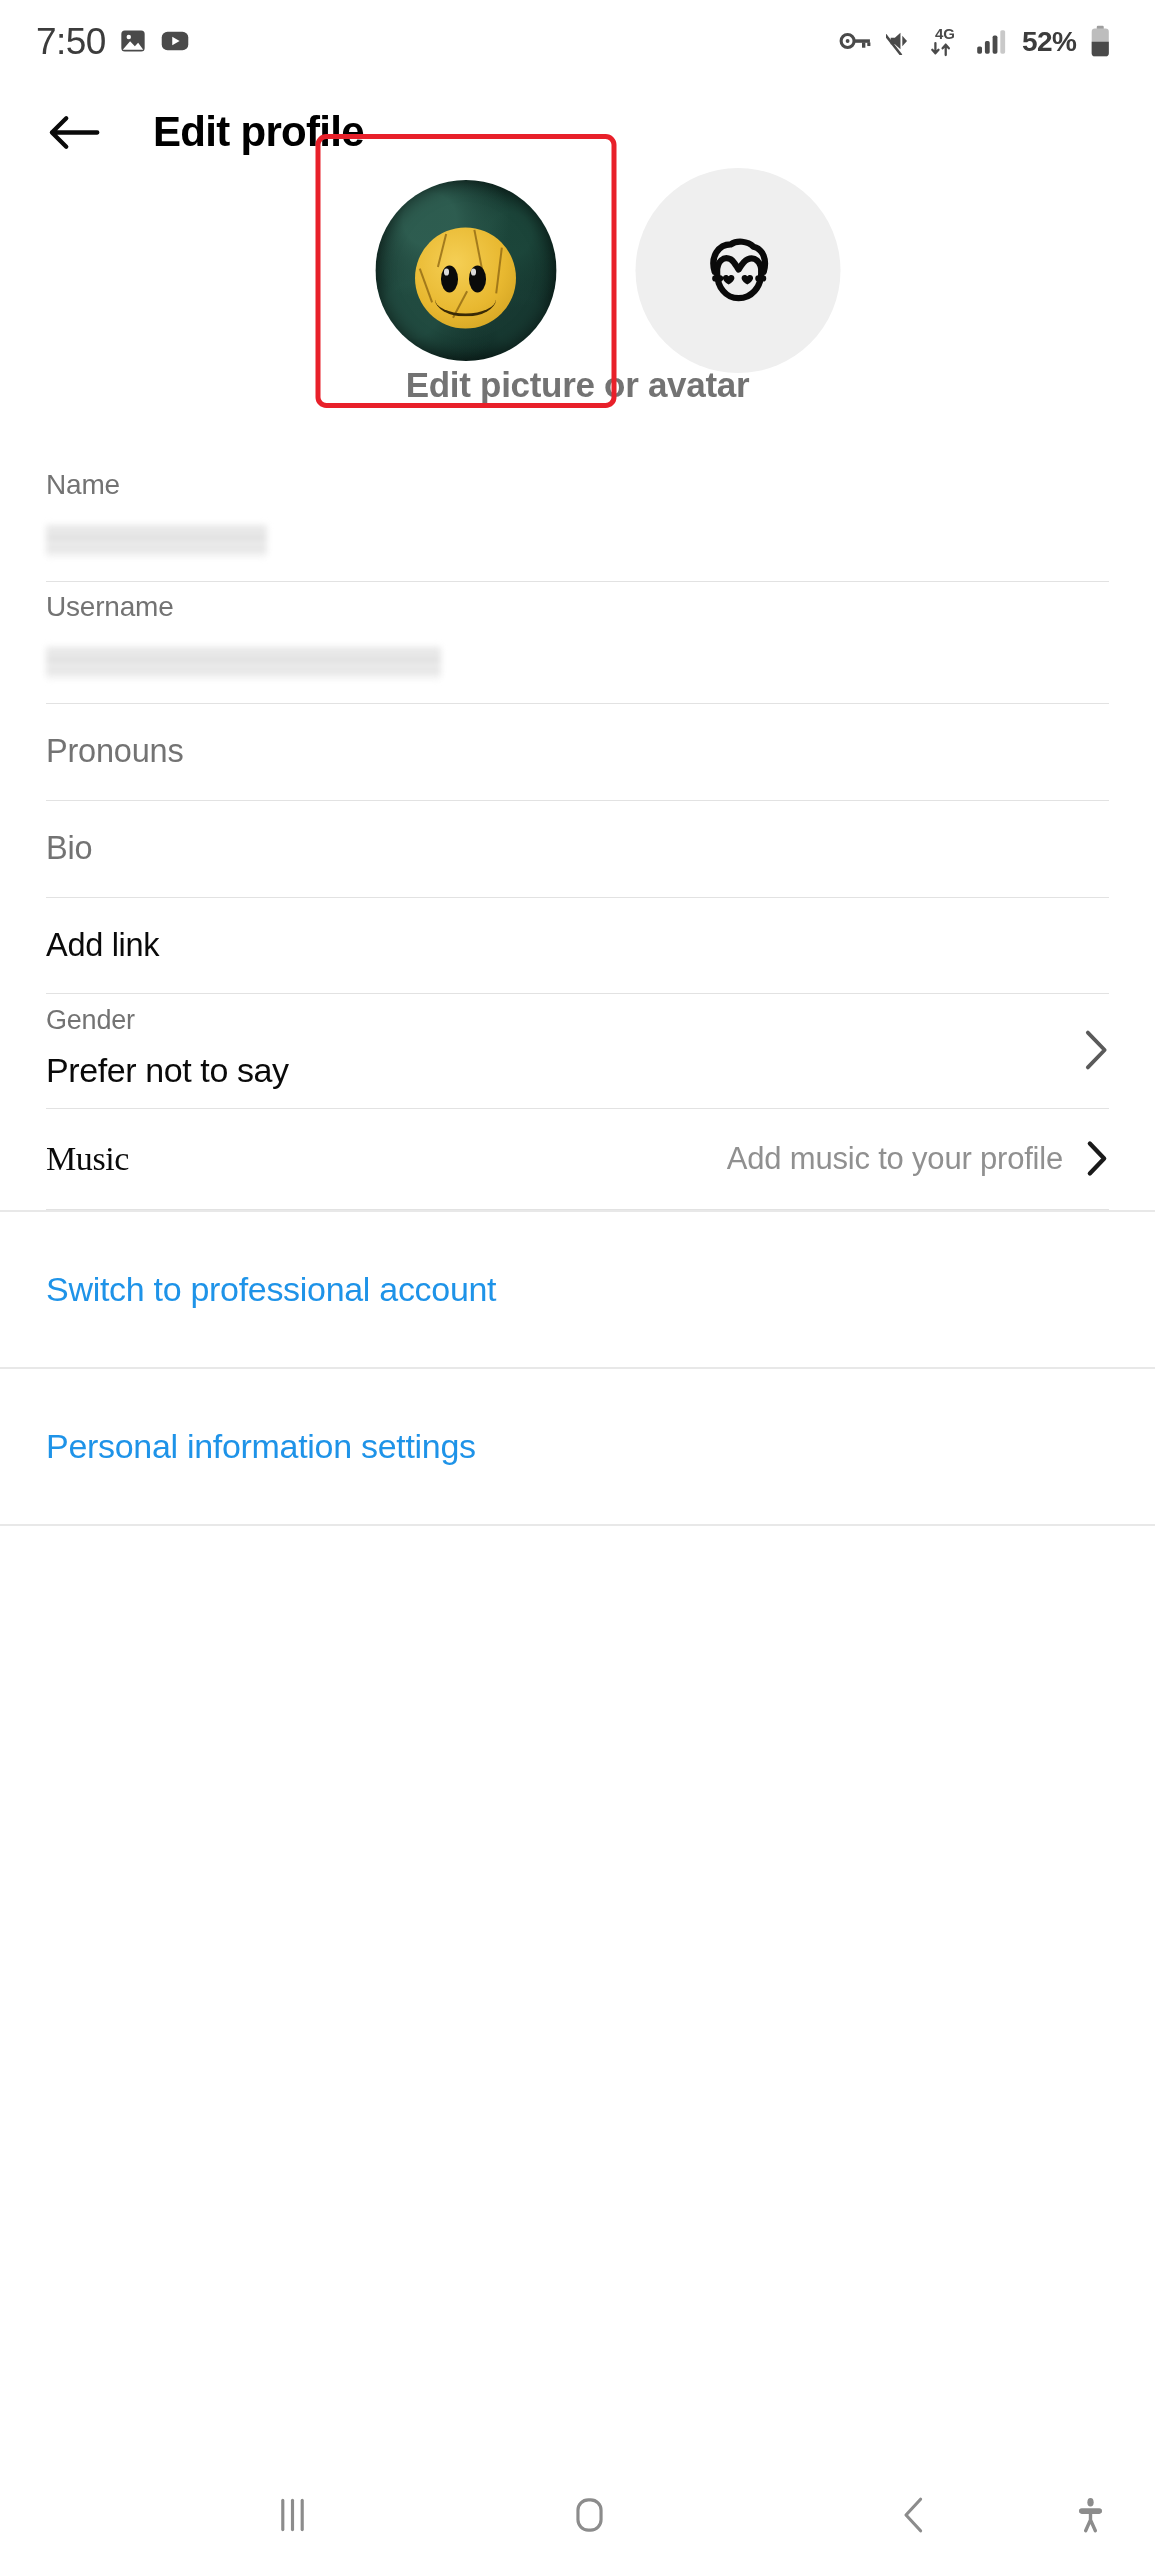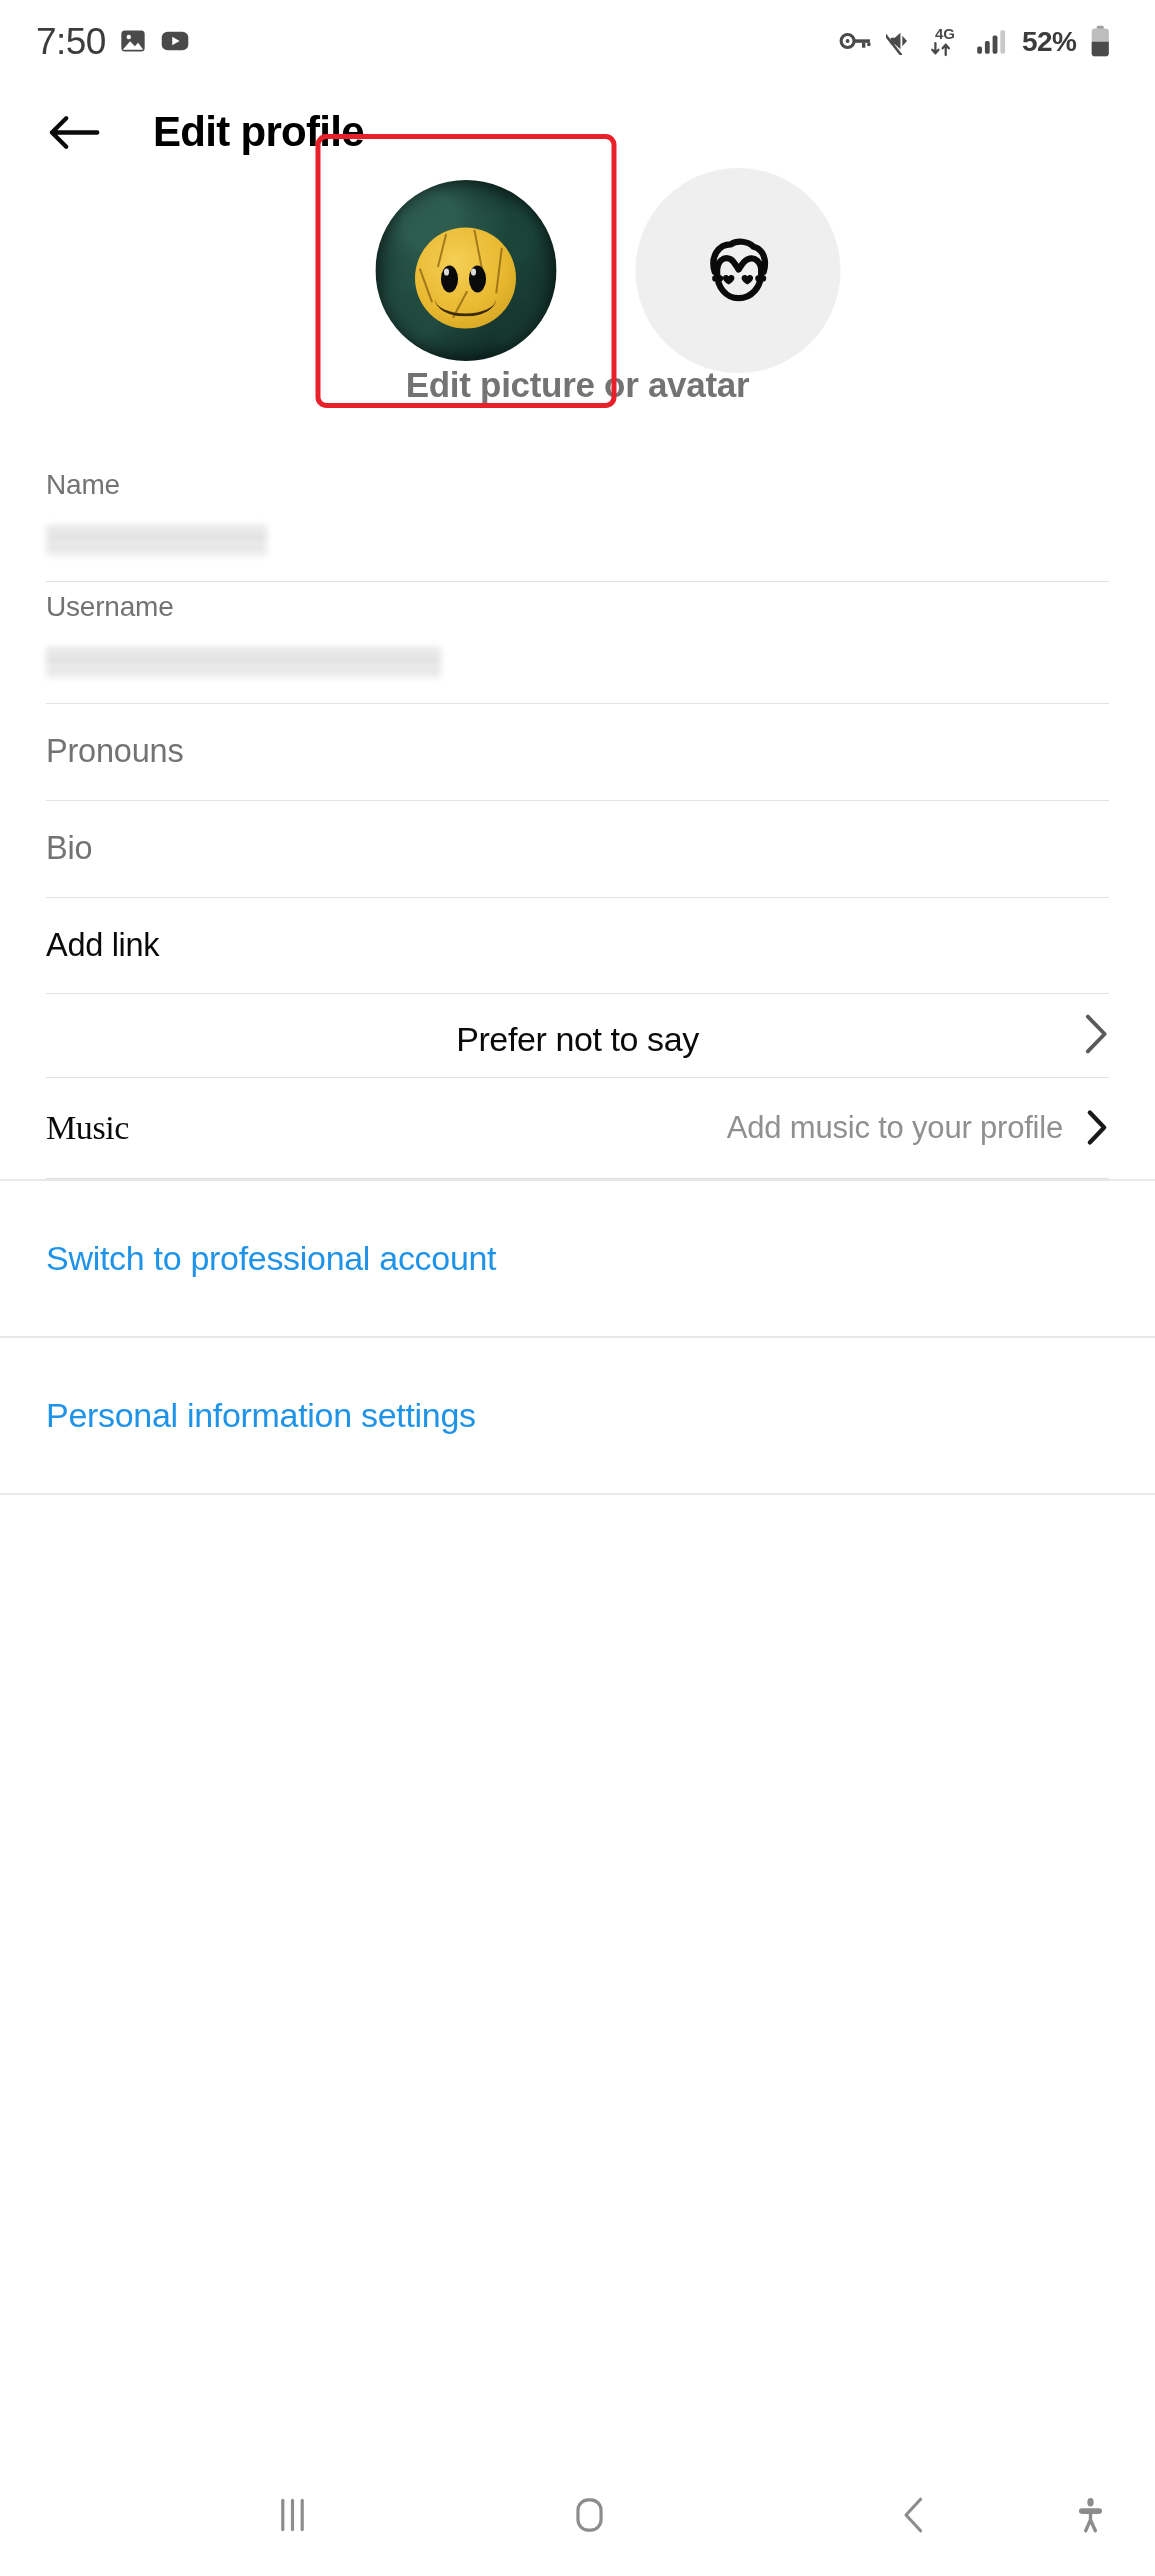--- a/index.html
+++ b/index.html
@@ -134,21 +134,21 @@
   }
 
   .field.action{ height:96px; display:flex; align-items:center; }
   .field-action-label{ font-size:32.5px; color:#0a0a0a; letter-spacing:-0.3px; }
 
   .field.two-line{
     padding-top:10.8px; padding-bottom:12px;
     position:relative;
   }
   .two-line-sub{ font-size:27px; color:#737373; letter-spacing:-0.2px; }
-  .two-line-main{ font-size:34px; color:#0a0a0a; letter-spacing:-0.4px; margin-top:15.6px; margin-bottom:6px;text-align:center; }
+  .two-line-main{ font-size:34px; color:#0a0a0a; letter-spacing:-0.4px; margin-top:15.6px; margin-bottom:6px; }
 
   .field.inline-row{
     height:101px; display:flex; align-items:center; justify-content:space-between;
   }
   .inline-left{ font-size:34px; color:#0a0a0a; letter-spacing:-0.4px;font-family:Liberation Serif, serif; }
   .inline-right{ display:flex; align-items:center; gap:22px; }
   .inline-value{ font-size:31px; color:#909090; letter-spacing:-0.2px; }
 
   .chev{ display:block; }
   .chev-gender{ position:absolute; right:0; top:50%; transform:translateY(-50%); }
@@ -307,20 +307,21 @@
   <div class="field placeholder-only">
     <span class="field-placeholder">Bio</span>
   </div>
 
   <div class="field action">
     <span class="field-action-label">Add link</span>
   </div>
 
 
   <div class="field two-line">
+    <div class="two-line-sub">Gender</div>
     <div class="two-line-main">Prefer not to say</div>
     <span class="chev chev-gender">
       <svg width="26.5" height="42" viewBox="0 0 22 35">
         <path d="M4 3 L18 17.5 L4 32" stroke="#5a5a5a" stroke-width="3.2" fill="none" stroke-linecap="round" stroke-linejoin="round"></path>
       </svg>
     </span>
   </div>
 
   <div class="field inline-row">
     <span class="inline-left">Music</span>

